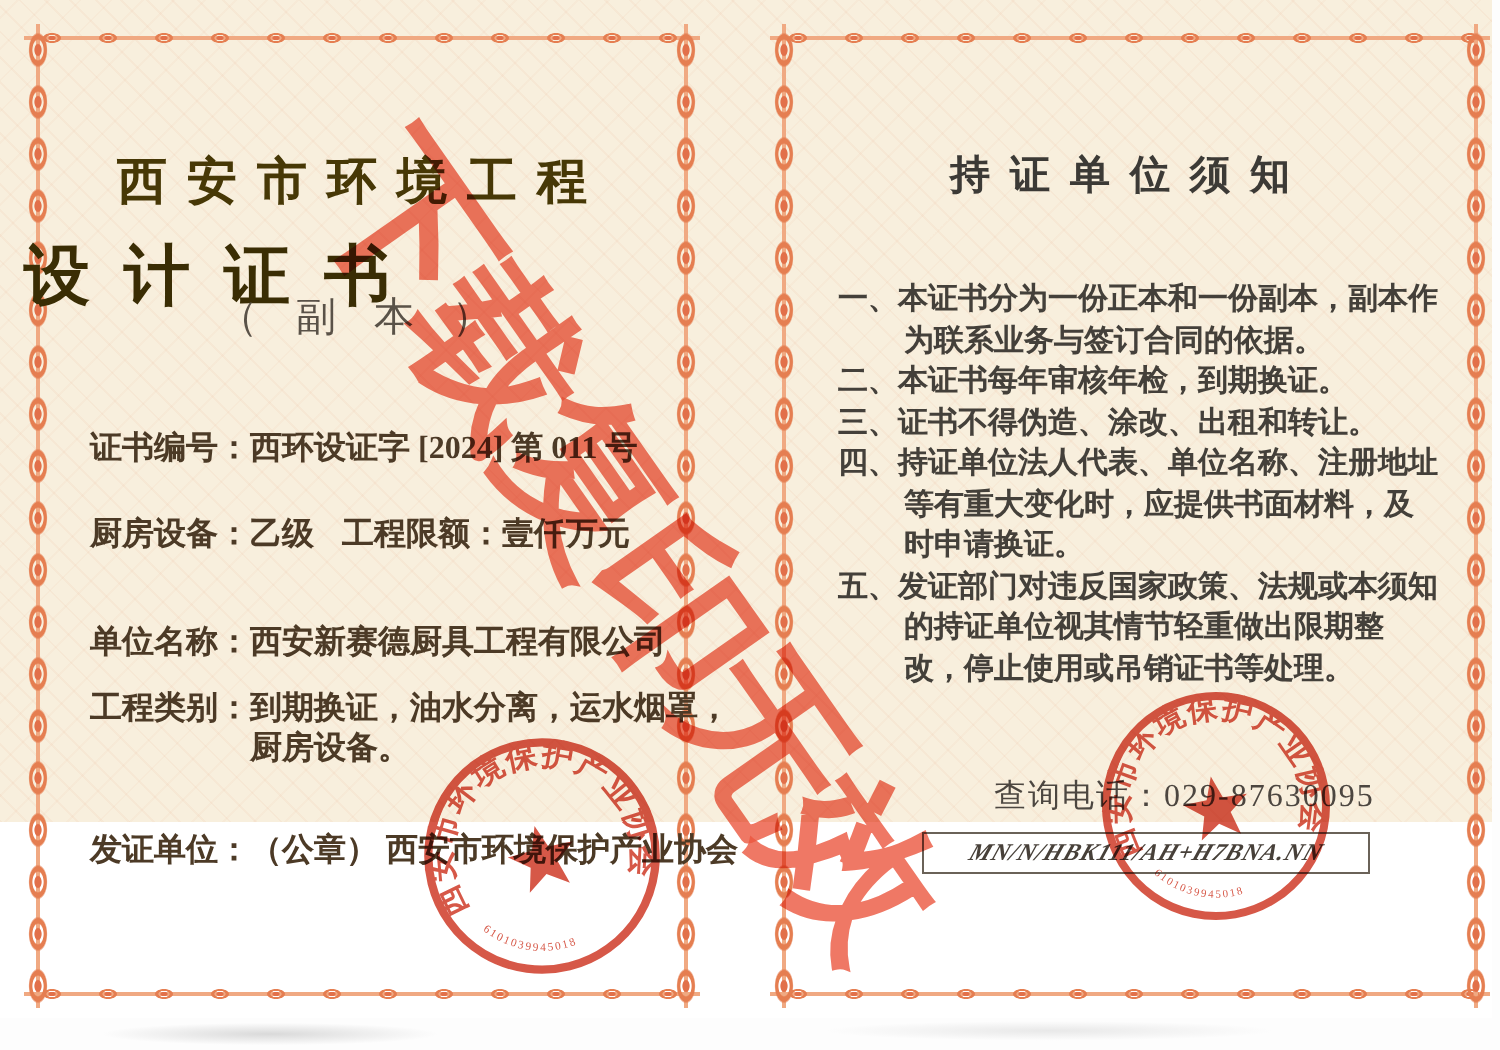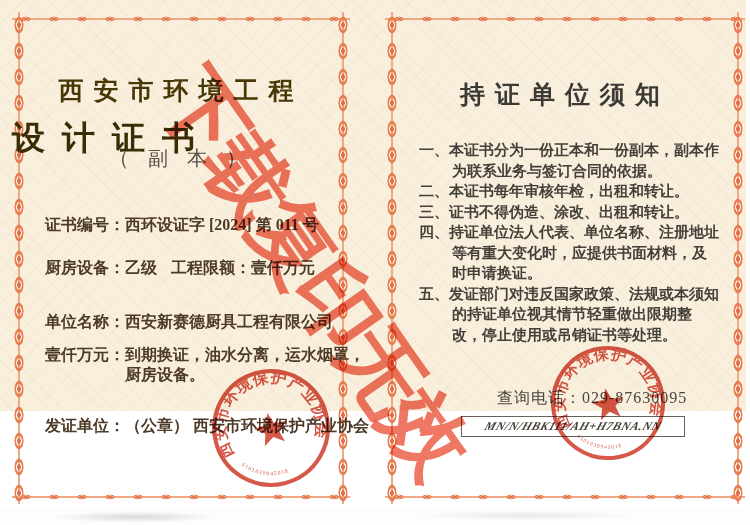--- a/index.html
+++ b/index.html
@@ -49,21 +49,21 @@
     font-size:20px;letter-spacing:7px;color:#5a5248;}
   .frow{position:absolute;left:33px;display:flex;font-size:16px;font-weight:bold;color:#4c3a26;line-height:20px;margin-top:18px;}
   .frow .lbl{white-space:nowrap;}
   .frow .val{white-space:nowrap;}
   .frow .val.wrap{white-space:normal;width:248px;}
   .frow .lbl2{white-space:nowrap;margin-left:14px;}
   .r1{top:185px;} .r2{top:228px;} .r3{top:282px;} .r4{top:315px;} .r5{top:386px;} .r6{top:430px;}
 
   
   .rp-title{position:absolute;top:45px;left:0;width:100%;text-align:center;
-    font-size:25px;font-weight:bold;letter-spacing:10px;color:#3c3a36;}
+    font-size:20px;font-weight:bold;letter-spacing:10px;color:#3c3a36;}
   .notices{position:absolute;top:128px;left:34px;width:300px;font-size:15px;
     font-weight:600;color:#44403a;line-height:20.5px;}
   .notice{padding-left:33px;text-indent:-33px;}
   .rp-phone{position:absolute;top:376px;left:112px;font-size:16px;font-weight:normal;
     color:#4c4640;letter-spacing:1px;}
   .rp-web{position:absolute;top:404px;left:76px;width:222px;height:19px;
     border:1px solid #6a6258;display:flex;align-items:center;justify-content:center;overflow:hidden;}
   .rp-web span{display:inline-block;transform:skewX(-20deg);font-style:italic;
     font-size:12px;font-weight:bold;color:#474039;letter-spacing:0.5px;white-space:nowrap;}
 
@@ -107,42 +107,42 @@
       <span class="lbl2">工程限额：</span>
       <span class="val">壹仟万元</span>
     </div>
 
     <div class="frow r3">
       <span class="lbl">单位名称：</span>
       <span class="val">西安新赛德厨具工程有限公司</span>
     </div>
 
     <div class="frow r4">
-      <span class="lbl">壹仟万元：</span>
+      <span class="lbl">工程类别：</span>
       <span class="val wrap">到期换证，油水分离，运水烟罩，厨房设备。</span>
     </div>
 
     <div class="frow r5">
       <span class="lbl">发证单位：</span>
       <span class="val">（公章） 西安市环境保护产业协会</span>
     </div>
 
   </section>
 
   <section class="page page-right">
     <div class="b h top"></div>
     <div class="b h bot"></div>
     <div class="b v lft"></div>
     <div class="b v rgt"></div>
 
     <h2 class="rp-title">持证单位须知</h2>
 
     <div class="notices">
       <div class="notice"><span>一、</span><span>本证书分为一份正本和一份副本，副本作为联系业务与签订合同的依据。</span></div>
-      <div class="notice"><span>二、</span><span>本证书每年审核年检，出租和转让。</span></div>
+      <div class="notice"><span>二、</span><span>本证书每年审核年检，到期换证。</span></div>
       <div class="notice"><span>三、</span><span>证书不得伪造、涂改、出租和转让。</span></div>
       <div class="notice"><span>四、</span><span>持证单位法人代表、单位名称、注册地址等有重大变化时，应提供书面材料，及时申请换证。</span></div>
       <div class="notice"><span>五、</span><span>发证部门对违反国家政策、法规或本须知的持证单位视其情节轻重做出限期整改，停止使用或吊销证书等处理。</span></div>
     </div>
 
     <div class="rp-phone">查询电话：029-87630095</div>
 
     <div class="rp-web">
       <span>MN/N/HBK111/AH+H7BNA.NN</span>
     </div>

